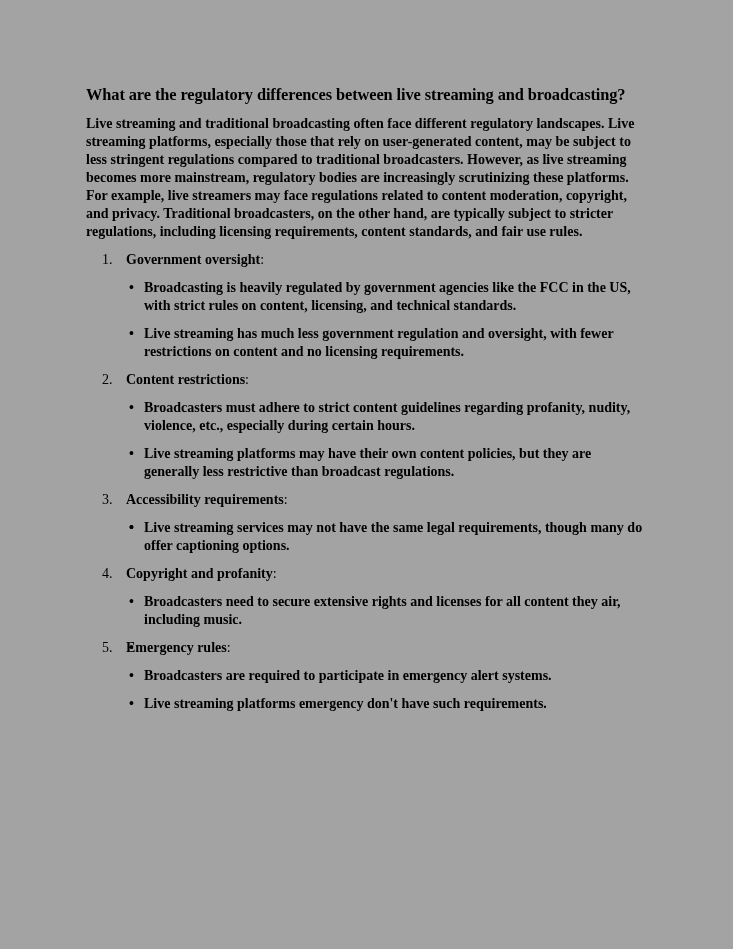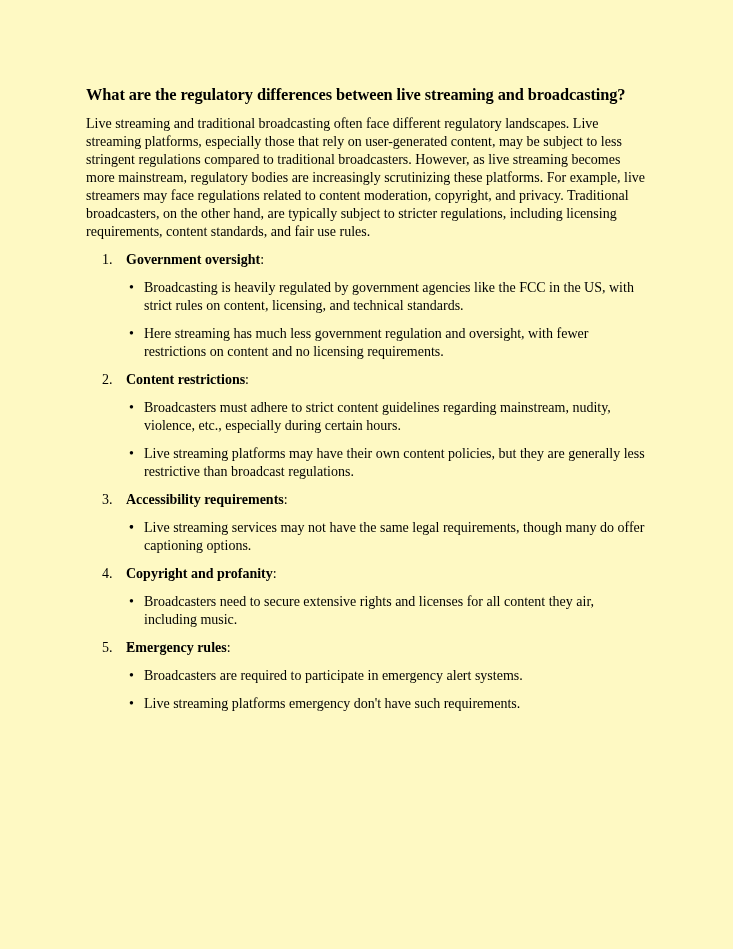--- a/index.html
+++ b/index.html
@@ -1,37 +1,37 @@
 <!DOCTYPE html>
 <html><head>
 <meta charset="utf-8">
 <style>
   html, body { margin: 0; padding: 0; background: #ffffff; }
   .page {
     position: relative;
     width: 733px;
     height: 949px;
     box-sizing: border-box;
-    background: #fef9c3;
+    background: #a3a3a3;
     padding: 85px 87px 20px 86px;
     font-family: "Liberation Serif", serif;
     font-size: 14px;
     line-height: 18px;
     color: #000000;
     overflow: hidden;
   }
   h1.doc-title {
     font-size: 16.4px;
     line-height: 20px;
     font-weight: bold;
     margin: 0 0 10px 0;
     white-space: nowrap;
     letter-spacing: -0.1px;
   }
-  p { margin: 0 0 10px 0; }
+  p { margin: 0 0 10px 0; font-weight: bold; }
   ol.num-list {
     list-style: none;
     margin: 0;
     padding: 0 0 0 40px;
   }
   ol.num-list > li { margin: 0; }
   .item-head {
     position: relative;
     font-weight: bold;
     margin: 0 0 10px 0;
@@ -68,30 +68,30 @@
 
   <ol class="num-list">
 
     <li>
       <p class="item-head"><span class="li-num">1.</span><span>Government oversight</span><span class="colon">:</span></p>
       <ul class="bullet-list">
         <li>
             <p><span class="bullet-glyph">•</span><span>Broadcasting is heavily regulated by government agencies like the FCC in the US, with strict rules on content, licensing, and technical standards.</span></p>
           </li>
         <li>
-            <p><span class="bullet-glyph">•</span><span>Here streaming has much less government regulation and oversight, with fewer restrictions on content and no licensing requirements.</span></p>
+            <p><span class="bullet-glyph">•</span><span>Live streaming has much less government regulation and oversight, with fewer restrictions on content and no licensing requirements.</span></p>
           </li>
       </ul>
     </li>
 
     <li>
       <p class="item-head"><span class="li-num">2.</span><span>Content restrictions</span><span class="colon">:</span></p>
       <ul class="bullet-list">
         <li>
-            <p><span class="bullet-glyph">•</span><span>Broadcasters must adhere to strict content guidelines regarding mainstream, nudity, violence, etc., especially during certain hours.</span></p>
+            <p><span class="bullet-glyph">•</span><span>Broadcasters must adhere to strict content guidelines regarding profanity, nudity, violence, etc., especially during certain hours.</span></p>
           </li>
         <li>
             <p><span class="bullet-glyph">•</span><span>Live streaming platforms may have their own content policies, but they are generally less restrictive than broadcast regulations.</span></p>
           </li>
       </ul>
     </li>
 
     <li>
       <p class="item-head"><span class="li-num">3.</span><span>Accessibility requirements</span><span class="colon">:</span></p>
       <ul class="bullet-list">

